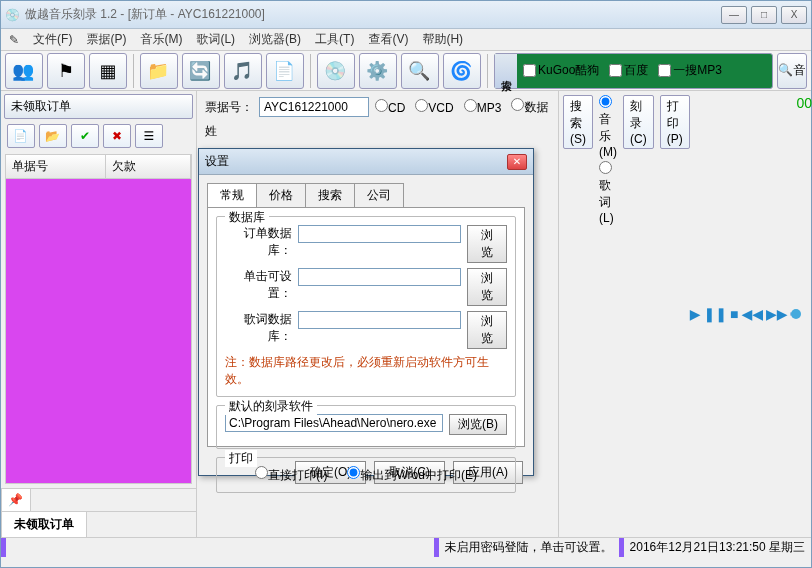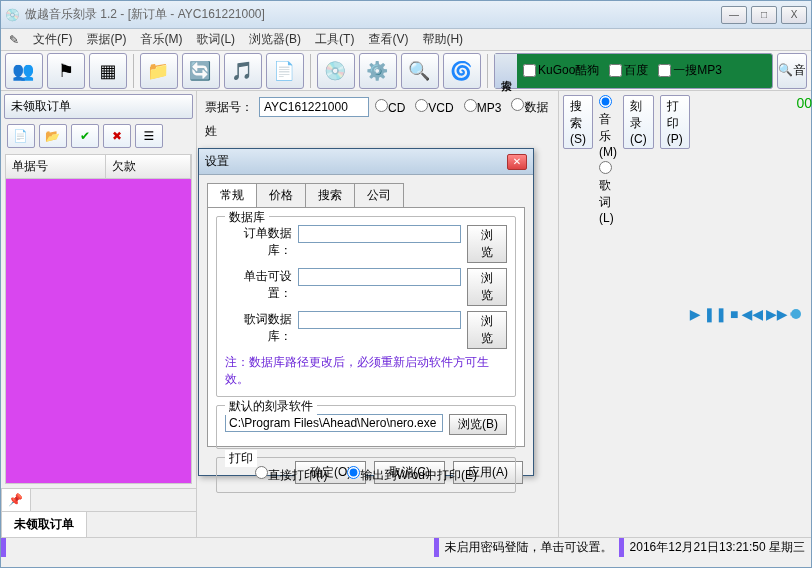--- a/index.html
+++ b/index.html
@@ -56,21 +56,21 @@
 .tabs { display:flex; }
 .tab { padding:3px 12px; border:1px solid #999; background:#f0f0f0; font-size:12px; border-bottom:none; margin-right:-1px;}
 .tab.active { background:#fff;}
 .tabpage { border:1px solid #999; background:#fff; padding:8px; height:240px;}
 .grp { border:1px solid #bbb; border-radius:2px; padding:8px 8px 8px 8px; margin-bottom:8px; position:relative;}
 .grp-title { position:absolute; top:-8px; left:8px; background:#fff; padding:0 4px; font-size:12px;}
 .dbrow { display:flex; align-items:flex-start; gap:6px; margin-bottom:5px;}
 .dbrow label { width:72px; text-align:right; font-size:12px;}
 .dbrow input { flex:1; border:1px solid #7b9ebd; height:18px; padding:0 3px; font-size:12px;}
 .browse { border:1px solid #888; background:linear-gradient(#fff,#e0e0e0); padding:1px 8px; font-size:12px;}
-.warn { color:#6d28d9; font-size:12px; margin-top:2px;}
+.warn { color:#c2410c; font-size:12px; margin-top:2px;}
 .dlg-btns { display:flex; justify-content:flex-end; gap:8px; padding:6px 10px;}
 .dlgbtn { border:1px solid #888; background:linear-gradient(#fff,#e0e0e0); padding:2px 14px; font-size:12px;}
 input[type=radio],input[type=checkbox]{margin:0;}
 </style>
 </head>
 <body>
 
 <div class="window" style="width:812px;height:568px;">
   <div class="titlebar">
     <span class="icon">💿</span>

